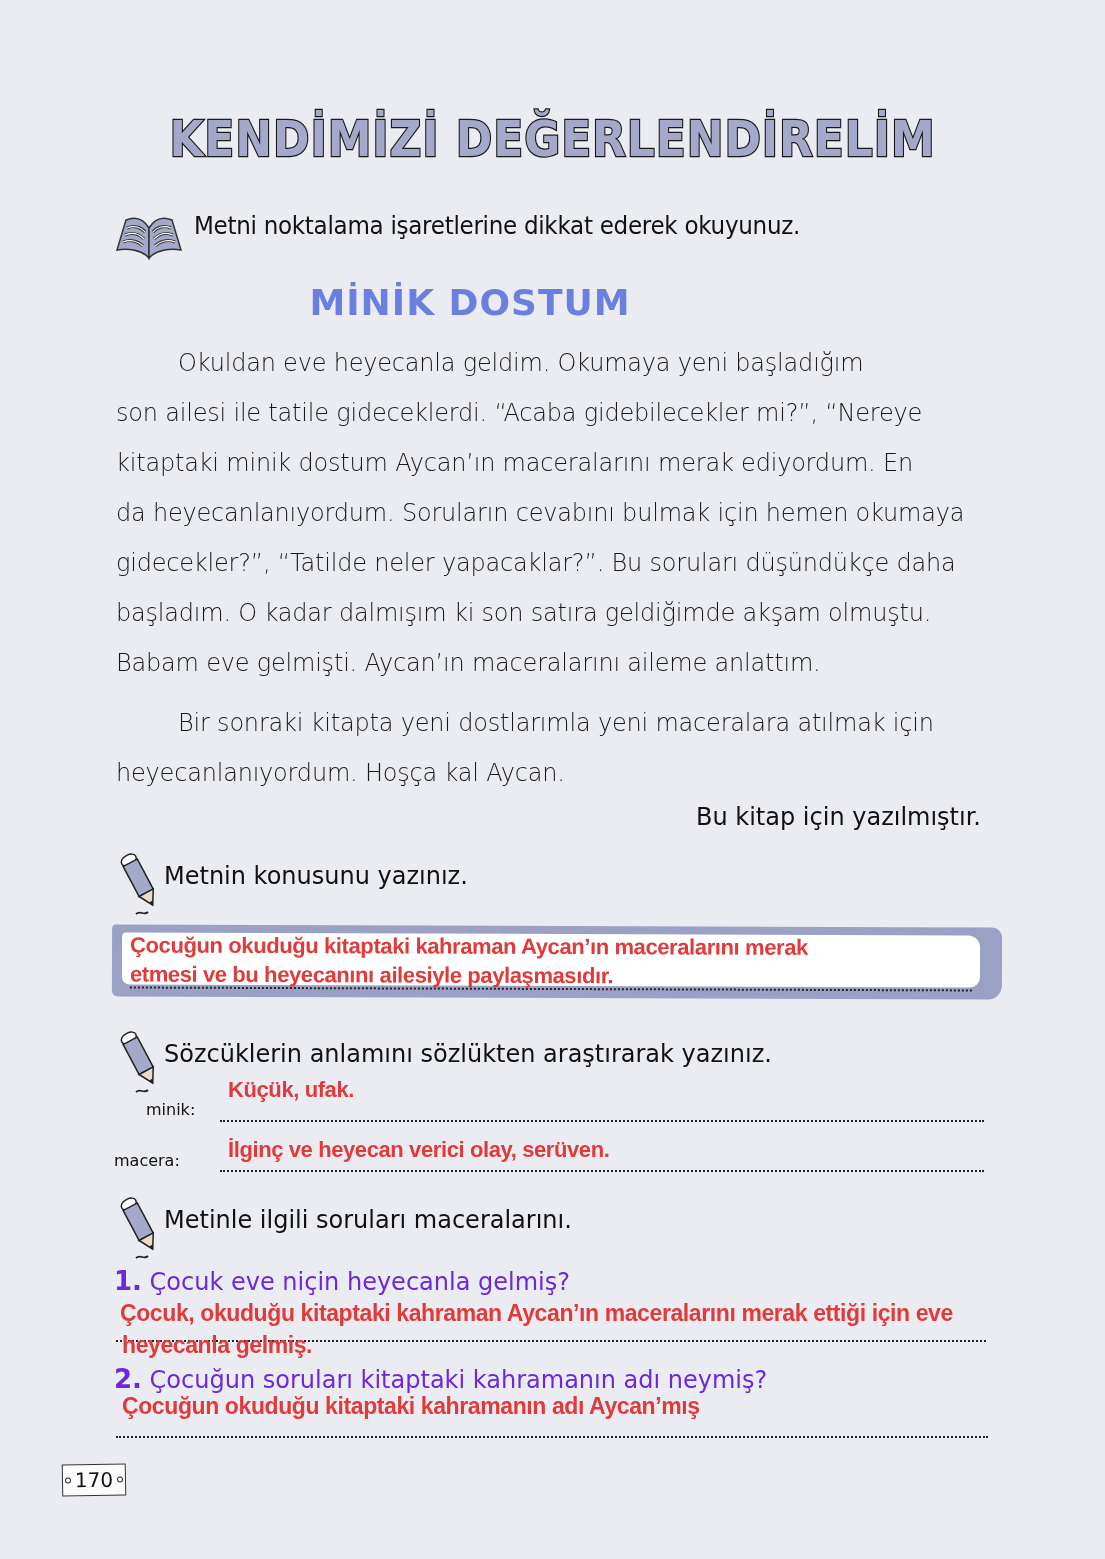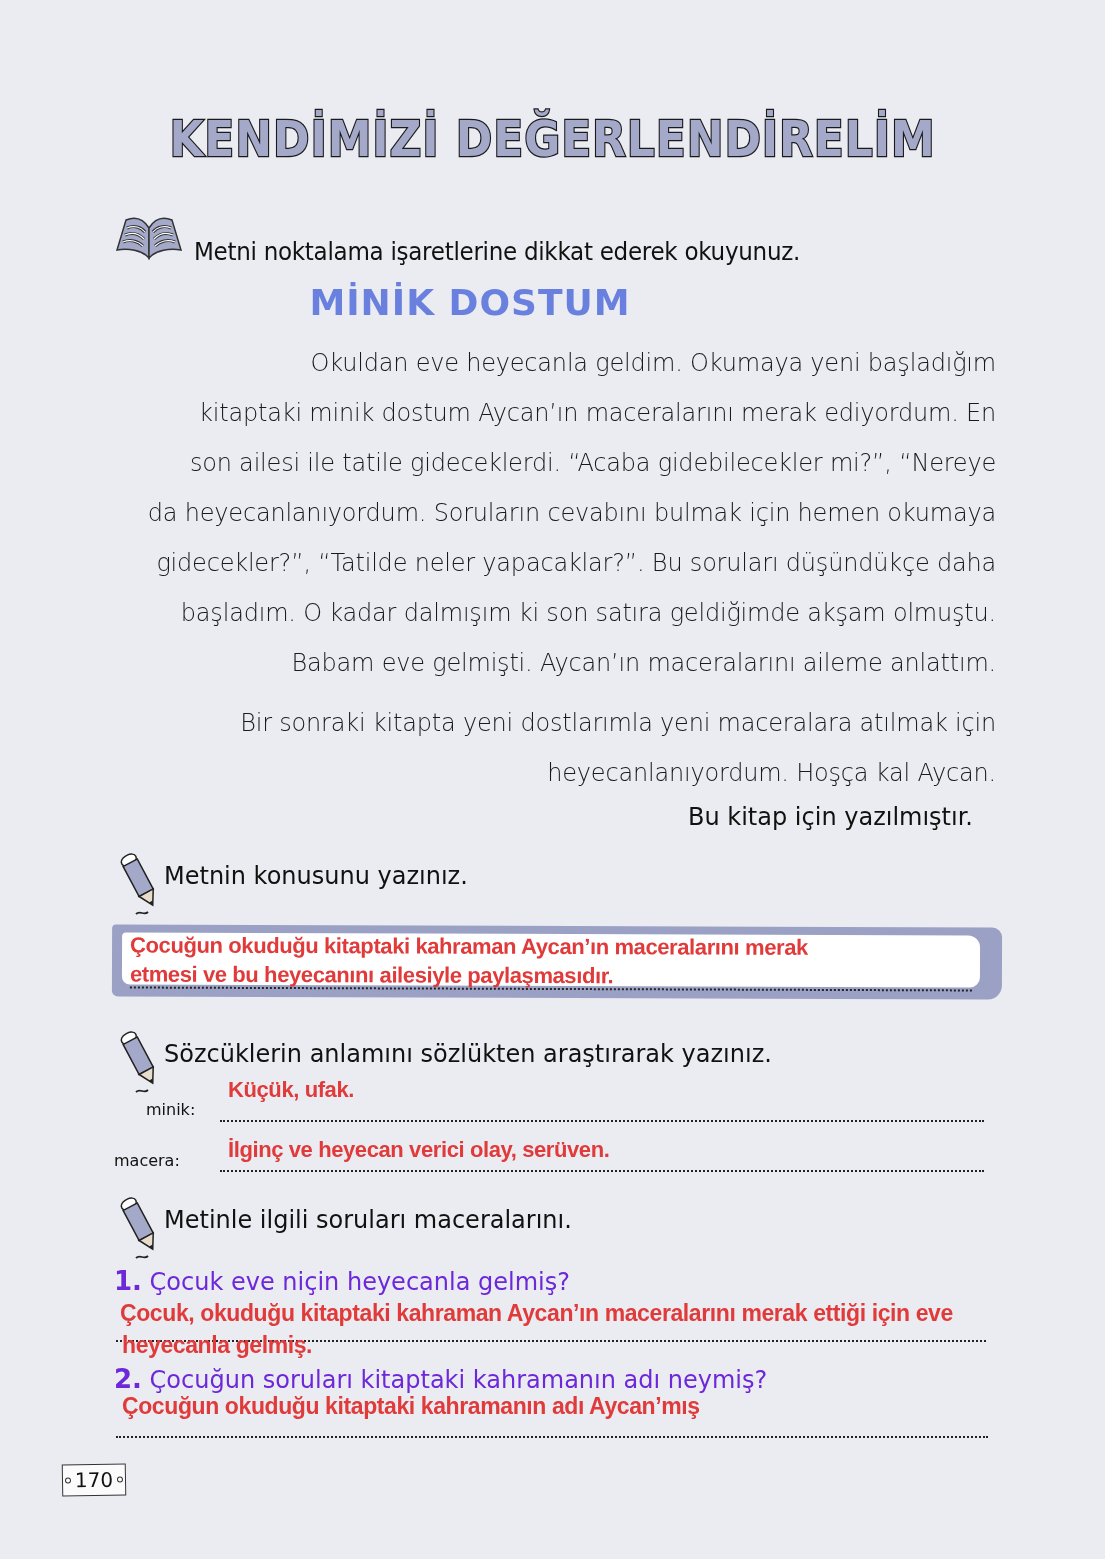--- a/index.html
+++ b/index.html
@@ -29,21 +29,21 @@
       paint-order: stroke fill;
       text-transform: uppercase;
       transform: scaleX(0.88);
       transform-origin: center;
       line-height: 70px;
     }
 
     
     .instruction {
       left: 114px; top: 212px;
-      display: flex; align-items: flex-end; gap: 10px;
+      display: flex; align-items: flex-start; gap: 10px;
     }
     .instruction-text {
       font-family: "DejaVu Sans", sans-serif;
       font-size: 24px;
       color: #111;
       letter-spacing: -0.3px;
       transform: scaleX(0.96);
       transform-origin: left center;
     }
 
@@ -64,27 +64,26 @@
       font-family: "DejaVu Sans", sans-serif;
       font-size: 24px;
       font-weight: 300;
       color: #1a1a1a;
       letter-spacing: -0.2px;
     }
     .story .line {
       height: 50px;
       line-height: 50px;
       white-space: nowrap;
-      text-align: right;
     }
     .story .indent { padding-left: 62px; }
     .story .gap { height: 10px; }
 
     .source {
-      right: 132px; top: 803px;
+      right: 124px; top: 803px;
       font-size: 24px;
       color: #111;
     }
 
     
     .task {
       display: flex; align-items: flex-start; 
     }
     .task-text {
       font-size: 24px;
@@ -159,22 +158,22 @@
       <path d="M57 16 C50 13 43 15 39 20 M59 23 C52 20 45 22 40 27 M61 30 C54 27 46 29 41 34" stroke="#fff" stroke-width="1.2" fill="none"></path>
     </svg>
   </span>
   <span class="instruction-text">Metni noktalama işaretlerine dikkat ederek okuyunuz.</span>
 </div>
 
 <div class="abs story-title">MİNİK DOSTUM</div>
 
 <div class="abs story">
   <div class="line indent">Okuldan eve heyecanla geldim. Okumaya yeni başladığım</div>
+  <div class="line">son ailesi ile tatile gideceklerdi. “Acaba gidebilecekler mi?”, “Nereye</div>
   <div class="line">kitaptaki minik dostum Aycan’ın maceralarını merak ediyordum. En</div>
-  <div class="line">son ailesi ile tatile gideceklerdi. “Acaba gidebilecekler mi?”, “Nereye</div>
   <div class="line">da heyecanlanıyordum. Soruların cevabını bulmak için hemen okumaya</div>
   <div class="line">gidecekler?”, “Tatilde neler yapacaklar?”. Bu soruları düşündükçe daha</div>
   <div class="line">başladım. O kadar dalmışım ki son satıra geldiğimde akşam olmuştu.</div>
   <div class="line">Babam eve gelmişti. Aycan’ın maceralarını aileme anlattım.</div>
   <div class="gap"></div>
   <div class="line indent">Bir sonraki kitapta yeni dostlarımla yeni maceralara atılmak için</div>
   <div class="line">heyecanlanıyordum. Hoşça kal Aycan.</div>
 </div>
 
 <div class="abs source">Bu kitap için yazılmıştır.</div>

